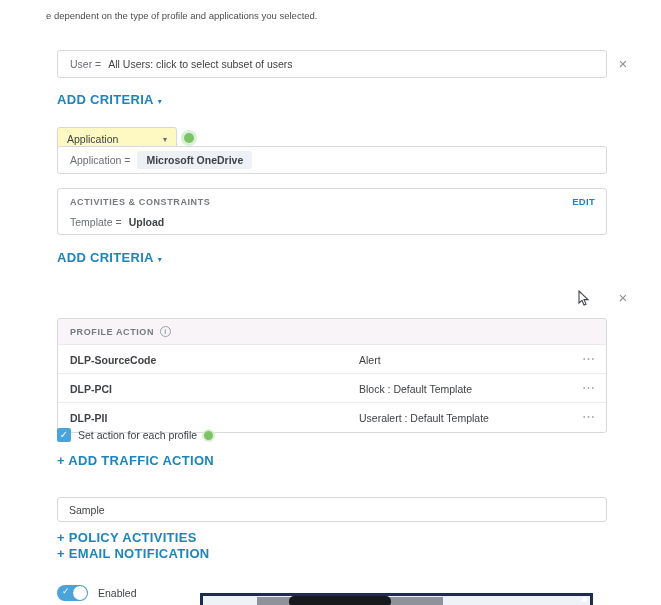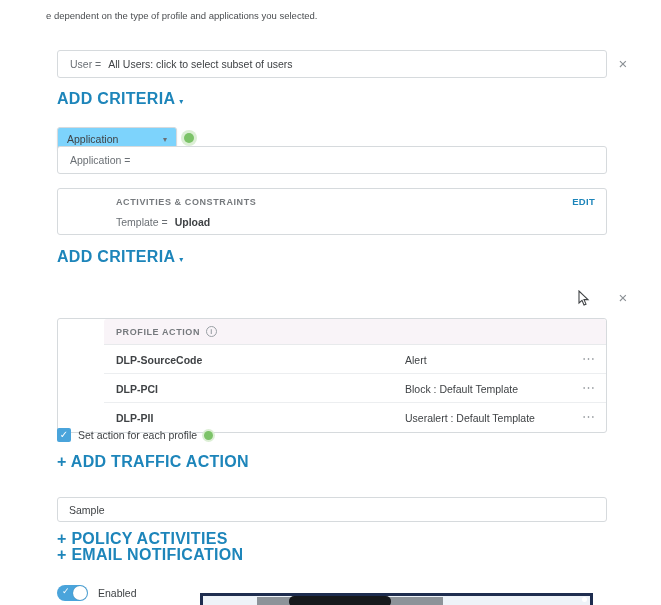--- a/index.html
+++ b/index.html
@@ -12,36 +12,36 @@
 
   .crit-box { left:57px; width:550px; height:28px; border:1px solid #d6dadd;
     border-radius:3px; background:#fff; display:flex; align-items:center;
     padding:0 12px; gap:7px; font-size:10.5px;text-align:right; }
   .crit-label { color:#6a6f74; white-space:nowrap; }
   .crit-value { color:#3f4245; }
 
   .close-x { left:614px; width:18px; height:18px; color:#8a8f94; font-size:15px;
     line-height:18px; text-align:center; cursor:pointer; }
 
-  .blue-link { color:#1d85ba; font-size:16px; font-weight:bold;
+  .blue-link { color:#1d85ba; font-size:13px; font-weight:bold;
     letter-spacing:.3px; cursor:pointer; white-space:nowrap; }
   .caret { font-size:8px; color:#1d85ba; margin-left:4px; }
 
   .dropdown { left:57px; top:127px; width:120px; height:24px; border:1px solid #d6dadd;
-    border-radius:3px; background:#7dd3fc; display:flex; align-items:center;
+    border-radius:3px; background:#fef9c3; display:flex; align-items:center;
     justify-content:space-between; padding:0 9px; font-size:10.5px; color:#3f4245;
     box-shadow:0 1px 2px rgba(0,0,0,.08); cursor:pointer; }
   .dropdown .dd-caret { color:#6a6f74; font-size:8px; }
 
   .green-dot { border-radius:50%; background:#7cc368; box-shadow:0 0 0 3px #dcefd5; }
 
   .chip { background:#edf1f6; border-radius:3px; padding:3px 9px; font-size:10.5px;
     color:#3f4245; font-weight:bold; white-space:nowrap; }
 
-  .panel { left:57px; width:550px; border:1px solid #d6dadd; border-radius:3px; background:#fff;padding-left:46px; }
+  .panel { left:57px; width:550px; border:1px solid #d6dadd; border-radius:3px; background:#fff; }
   .panel-hdr { display:flex; align-items:center; justify-content:space-between;
     padding:7px 11px 5px 12px; font-size:9px; letter-spacing:.6px; color:#75797d;
     font-weight:bold; }
   .act-row { display:flex; align-items:center; gap:7px; padding:4px 12px 9px 12px;
     font-size:10.5px; }
   .val-strong { font-weight:bold; color:#3f4245; }
 
   .table-hdr { background:#f9f4f8; border-bottom:1px solid #e8eaec;
     border-radius:3px 3px 0 0; display:flex; align-items:center; gap:6px;
     padding:7px 12px; font-size:9px; letter-spacing:.6px; color:#75797d; font-weight:bold; }
@@ -102,20 +102,21 @@
   </div>
 
   <div class="abs dropdown">
     <span>Application</span>
     <span class="dd-caret">▾</span>
   </div>
   <div class="abs green-dot" style="left:184px; top:133px; width:10px; height:10px;"></div>
 
   <div class="abs crit-box" style="top:146px;">
     <span class="crit-label">Application =</span>
+    <span class="chip">Microsoft OneDrive</span>
   </div>
 
   <div class="abs panel" style="top:188px; height:47px;">
     <div class="panel-hdr">
       <span>ACTIVITIES &amp; CONSTRAINTS</span>
       <span class="blue-link" style="font-size:9.5px;">EDIT</span>
     </div>
     <div class="act-row">
       <span class="crit-label">Template =</span>
       <span class="val-strong">Upload</span>

